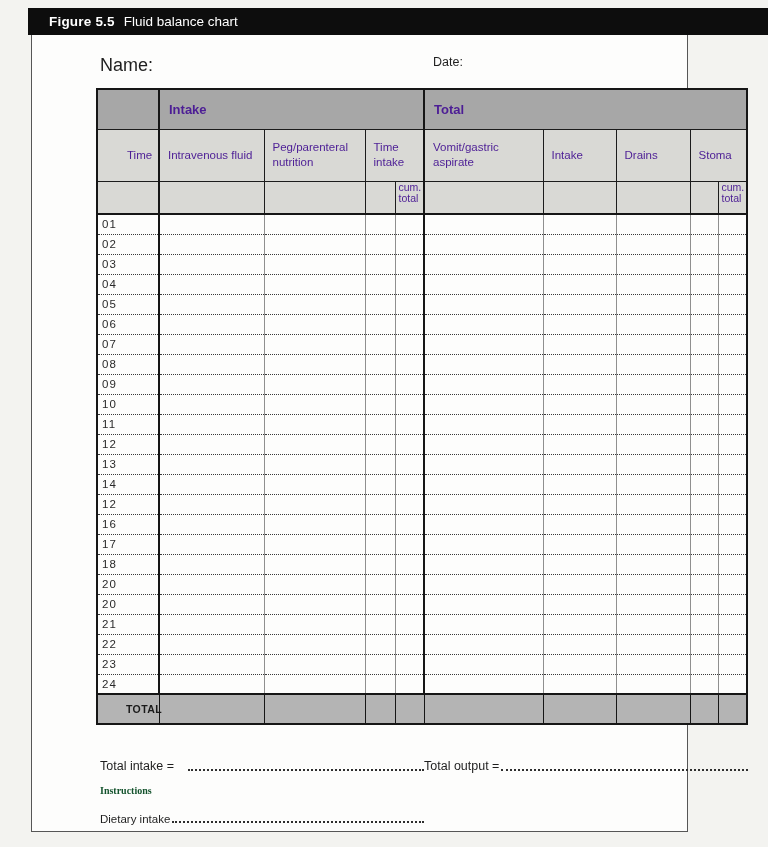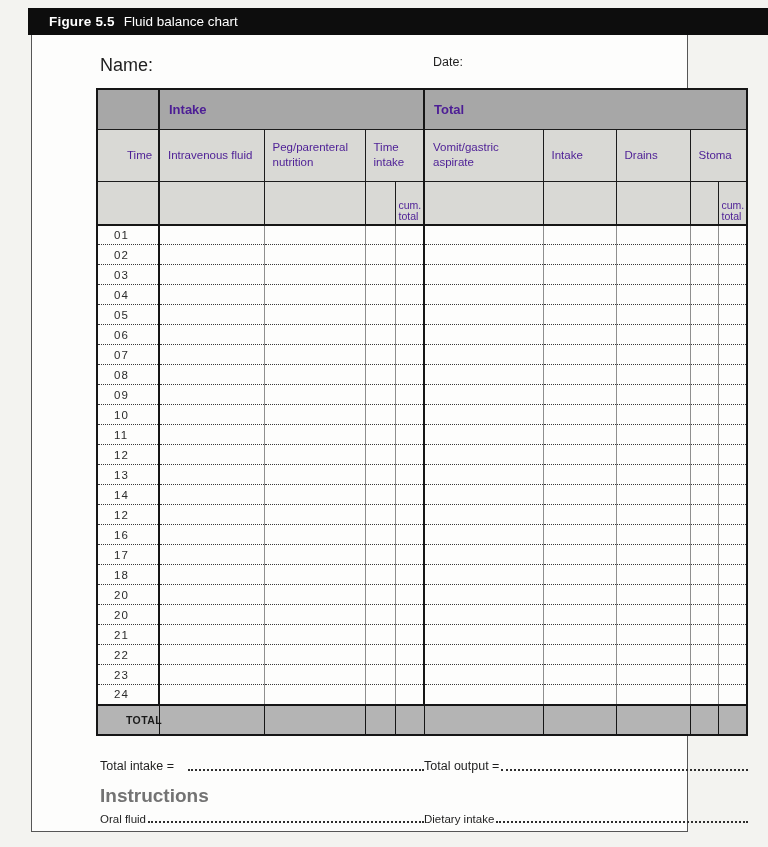--- a/index.html
+++ b/index.html
@@ -64,39 +64,39 @@
   tr.head-row th {
     height:52px;
     font-size:11.5px;
     line-height:1.3;
     padding:2px 1px 2px 8px;
   }
   tr.cum-row th {
     height:33px;
     font-size:10.5px;
     line-height:1.1;
-    padding:18px 1px 1px 3px;
+    padding:0 1px 1px 3px;
     vertical-align:top;
     border-bottom:2px solid #161616;
   }
   th.strong, td.strong { border-left:2px solid #161616 !important; }
 
   tbody td {
     height:20px;
     background:#fdfdfc;
     border-left:1px solid #8f8f8f;
     border-top:1px dotted #3a3a3a;
   }
   tbody td:first-child { border-left:none; }
   tbody td.ivcol { border-left:2px solid #161616; }
   tbody td.time-cell {
     font-size:11.5px;
     letter-spacing:1.2px;
     color:#2a2a2a;
-    padding-left:16px;
+    padding-left:4px;
   }
   tfoot td {
     height:30px;
     background:#b4b4b4;
     border:1px solid #161616;
     border-top:2px solid #161616;
   }
   tfoot td.total-cell {
     font-weight:bold;
     font-size:10.5px;
@@ -116,21 +116,21 @@
   .fill-line .gap { width:12px; }
   .leader {
     flex:1 1 auto;
     border-bottom:2px dotted #2e2e2e;
     margin-bottom:2px;
     margin-left:2px;
   }
   .line-totals { top:750px; font-size:12.5px; }
   .instructions-heading {
     position:absolute; left:68px; top:776px;
-    font-size:19px; font-weight:bold; color:#737373;
+    font-size:10px; font-weight:bold; color:#14532d;font-family:Liberation Serif, serif;
   }
   .line-oral { top:804px; font-size:11.5px; }
 </style>
 </head>
 <body>
 
 <div class="page">
   <div class="sheet">
 
     <div class="titlebar">
@@ -521,23 +521,19 @@
       <div class="half">
         <span class="lbl">Total output =</span>
         <span class="leader"></span>
       </div>
     </div>
 
     <div class="instructions-heading">Instructions</div>
 
     <div class="fill-line line-oral">
       <div class="half">
-        <span class="lbl">Oral fluid</span>
-        <span class="leader"></span>
-      </div>
-      <div class="half">
         <span class="lbl">Dietary intake</span>
         <span class="leader"></span>
       </div>
     </div>
 
   </div>
 </div>
 
 </body></html>

